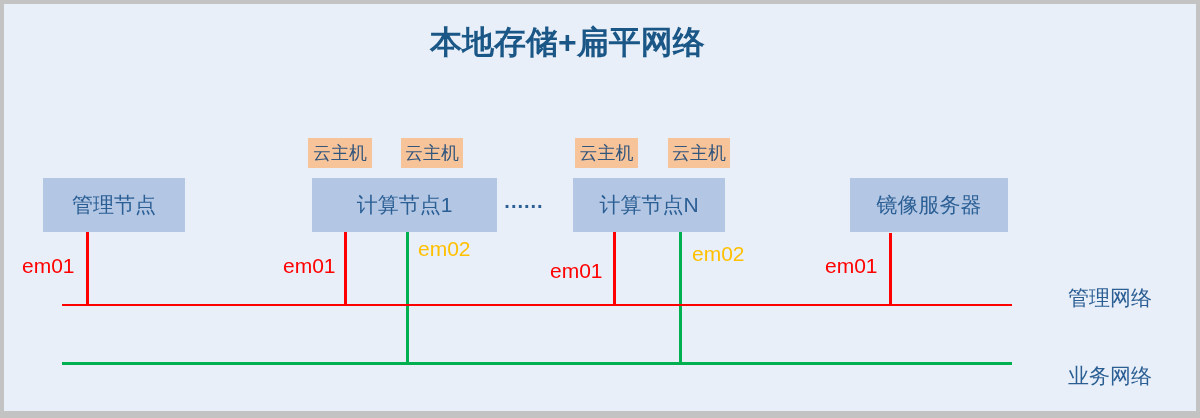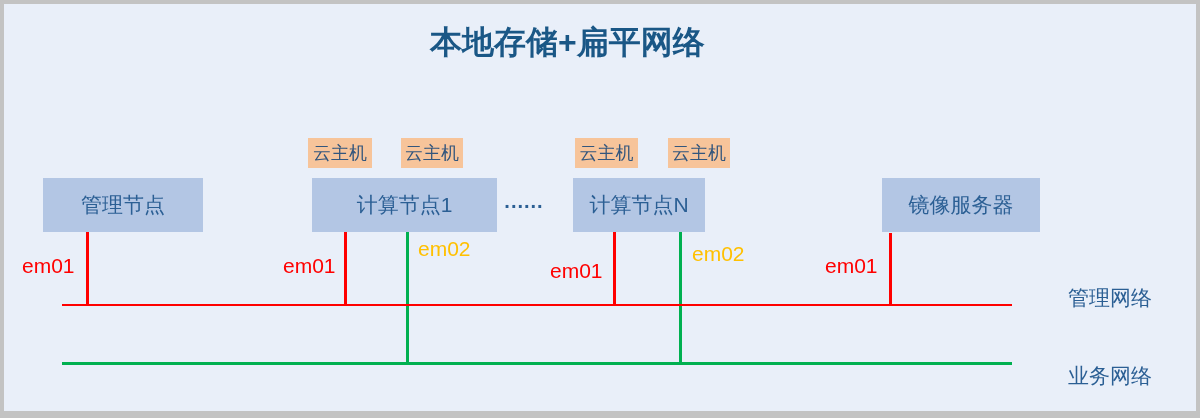--- a/index.html
+++ b/index.html
@@ -50,24 +50,24 @@
 <div class="canvas"></div>
 
 <div class="abs title" style="left:430px;top:21px;">本地存储+扁平网络</div>
 
 <div class="abs vm" style="left:308px;top:138px;width:64px;">云主机</div>
 <div class="abs vm" style="left:401px;top:138px;width:62px;">云主机</div>
 
 <div class="abs vm" style="left:575px;top:138px;width:63px;">云主机</div>
 <div class="abs vm" style="left:668px;top:138px;width:62px;">云主机</div>
 
-<div class="abs node" style="left:43px;top:178px;width:160px;">管理节点</div>
+<div class="abs node" style="left:43px;top:178px;width:142px;">管理节点</div>
 <div class="abs node" style="left:312px;top:178px;width:185px;">计算节点1</div>
-<div class="abs node" style="left:573px;top:178px;width:132px;">计算节点N</div>
-<div class="abs node" style="left:850px;top:178px;width:158px;margin-left:32px;">镜像服务器</div>
+<div class="abs node" style="left:573px;top:178px;width:152px;">计算节点N</div>
+<div class="abs node" style="left:850px;top:178px;width:158px;">镜像服务器</div>
 
 <div class="abs ellipsis" style="left:502px;top:188px;width:44px;text-align:center;">......</div>
 
 <div class="abs vline red" style="left:86px;top:232px;height:73px;"></div>
 <div class="abs vline red" style="left:344px;top:232px;height:73px;"></div>
 <div class="abs vline green" style="left:406px;top:232px;height:133px;"></div>
 <div class="abs vline red" style="left:613px;top:232px;height:73px;"></div>
 <div class="abs vline green" style="left:679px;top:232px;height:133px;"></div>
 <div class="abs vline red" style="left:889px;top:233px;height:72px;"></div>
 

